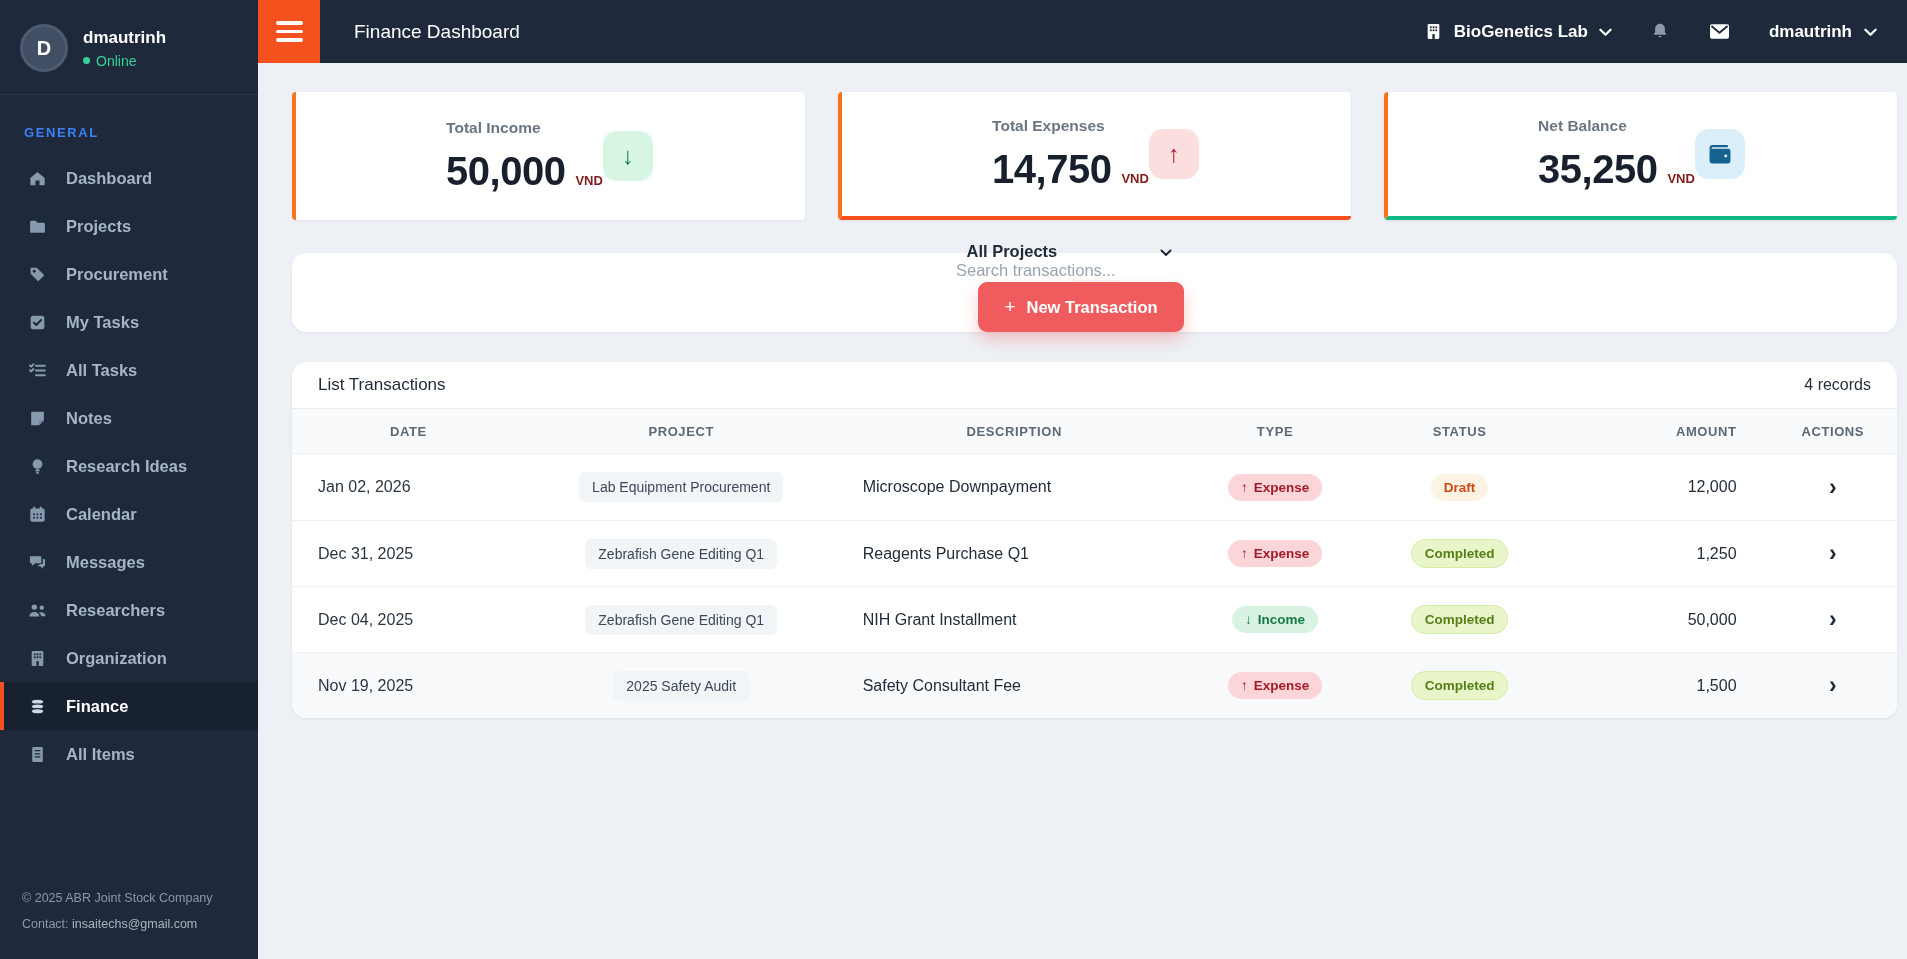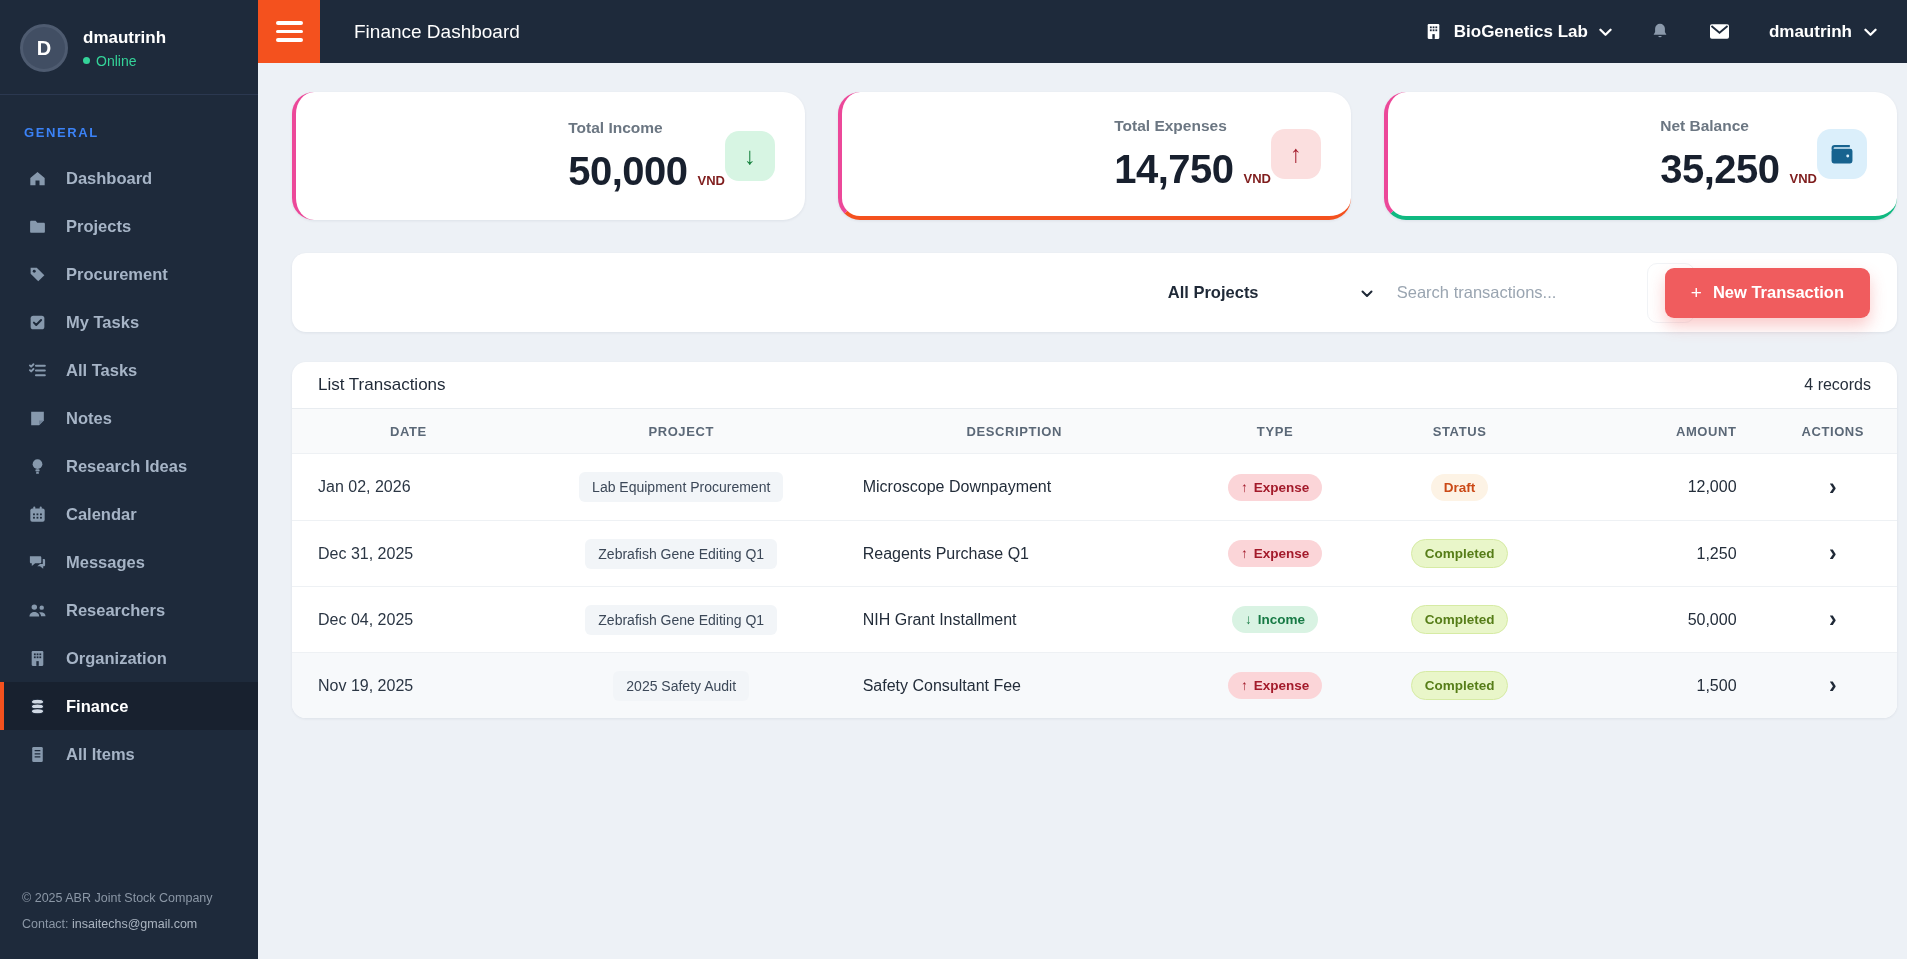--- a/index.html
+++ b/index.html
@@ -35,37 +35,37 @@
   .org-switcher { display:flex; align-items:center; gap:11px; color:#fff; font-size:17px; font-weight:bold; cursor:pointer; }
   .icon-btn { background:none; border:none; cursor:pointer; display:flex; align-items:center; }
   .bell-color { color:#8b99ab; }
   .white { color:#fff; }
   .user-menu { display:flex; align-items:center; gap:12px; color:#fff; font-size:17px; font-weight:bold; cursor:pointer; }
 
   
   .main { position:absolute; left:258px; top:63px; right:0; bottom:0; padding:29px 10px 0 34px; }
 
   .stats-row { display:flex; gap:33px; }
-  .stat-card { flex:1; background:#fff; border-radius:22px; height:128px; padding:26px 30px 26px 28px;
-               border-left:4px solid #ec4899; box-shadow:0 1px 3px rgba(20,30,55,.07);
-               display:flex; justify-content:flex-end; align-items:center; }
+  .stat-card { flex:1; background:#fff; border-radius:4px; height:128px; padding:26px 30px 26px 28px;
+               border-left:4px solid #f97316; box-shadow:0 1px 3px rgba(20,30,55,.07);
+               display:flex; justify-content:center; align-items:center; }
   .stat-card.accent-bottom-orange { border-bottom:4px solid #f4511e; }
   .stat-card.accent-bottom-green  { border-bottom:4px solid #10b981; }
   .stat-label { color:#6b7682; font-size:15.5px; font-weight:600; margin-bottom:12px; }
   .stat-line { display:flex; align-items:baseline; gap:10px; }
   .stat-value { color:#18202e; font-size:40px; font-weight:800; letter-spacing:-0.5px; }
   .stat-currency { color:#7f1d1d; font-size:13px; font-weight:bold; }
   .stat-icon { width:50px; height:50px; border-radius:14px; display:flex; align-items:center; justify-content:center;
                font-size:24px; font-weight:bold; }
   .icon-income  { background:#d7f5e3; color:#15803d; }
   .icon-expense { background:#fbdfdf; color:#a31b2b; }
   .icon-balance { background:#dbeffb; color:#17638f; }
 
   .filter-card { margin-top:33px; height:79px; background:#fff; border-radius:14px; box-shadow:0 1px 3px rgba(20,30,55,.07);
-                 display:flex; align-items:center; justify-content:flex-end; padding-right:27px; position:relative; }
+                 display:flex; align-items:center; justify-content:flex-end; padding-right:27px; position:relative;flex-direction:column; }
   .project-filter { display:flex; align-items:center; justify-content:space-between; width:205px; cursor:pointer;
                     color:#1f2937; font-size:16.5px; font-weight:bold; margin-right:24px; }
   .project-filter .chev { color:#1f2937; }
   .search-input { border:none; outline:none; font-size:16.5px; color:#334155; width:250px; background:transparent; }
   .search-input::placeholder { color:#9aa5b1; }
   .clipped-box { width:48px; height:60px; background:#fff; border:1px solid #f1f3f6; border-radius:10px;
                  position:relative; margin-right:-30px; cursor:pointer; }
   .clipped-box .glyph { position:absolute; top:4px; right:6px; font-size:21px; color:#1f2937; }
   .new-transaction-btn { position:relative; z-index:2; background:#f05c5e; color:#fff; border:none; cursor:pointer;
                          font-family:inherit; font-size:16.5px; font-weight:bold; border-radius:9px; padding:14px 26px;

